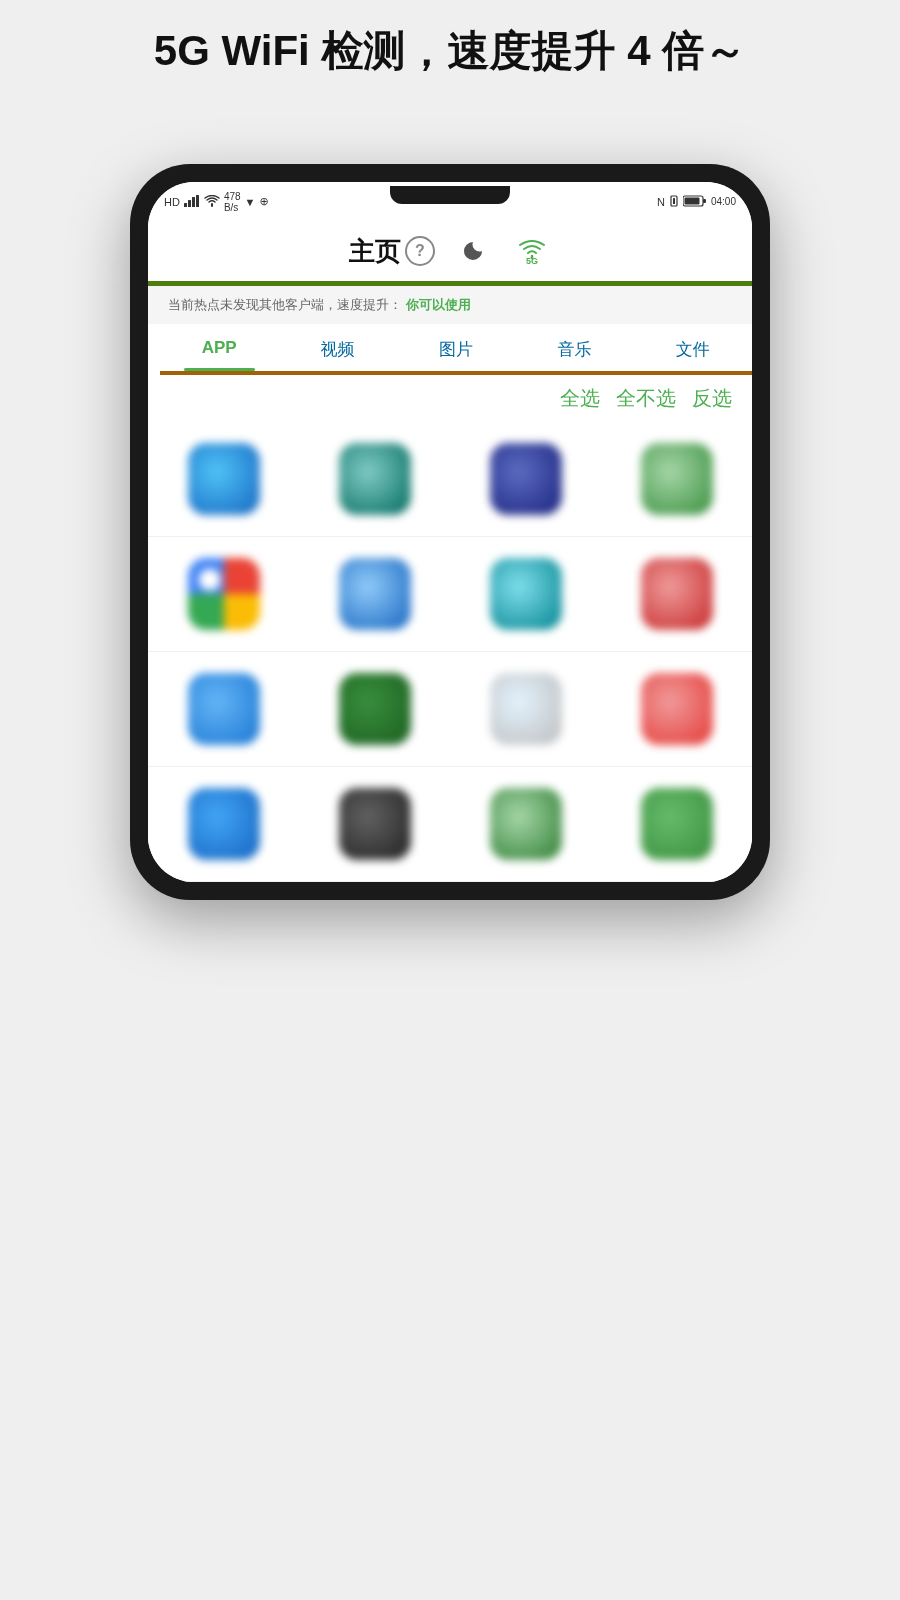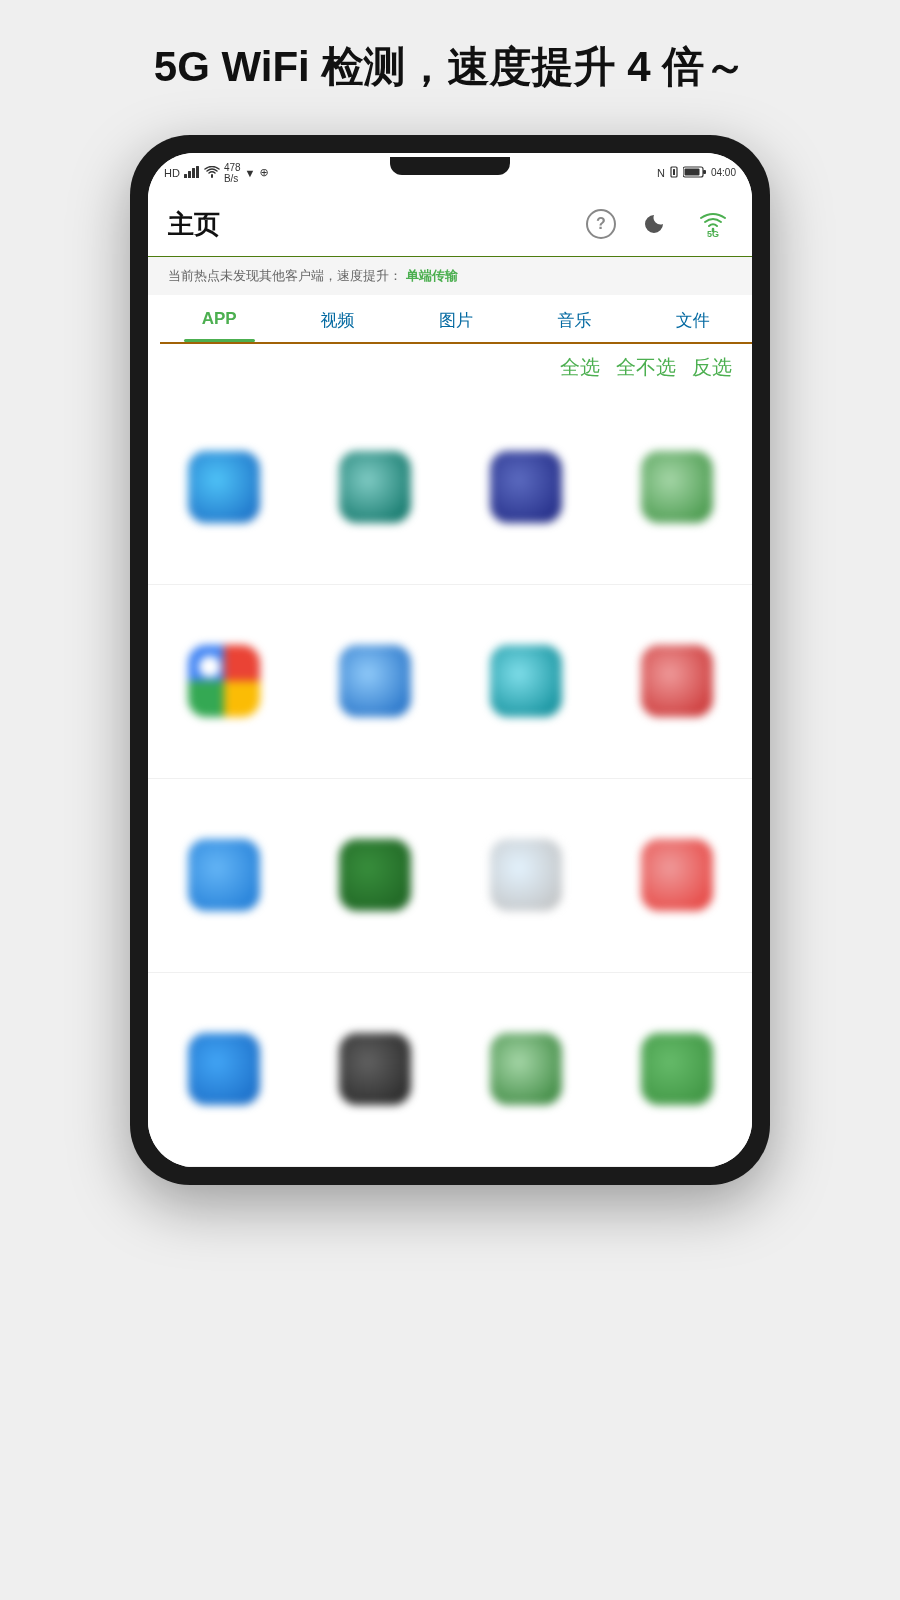--- a/index.html
+++ b/index.html
@@ -12,21 +12,22 @@
       position: relative;
     }
 
     .page-wrapper {
       width: 900px;
       height: 1600px;
       background: #efefef;
       display: flex;
       flex-direction: column;
       align-items: center;
-      padding-top: 40px;
+      padding-top: 24px;
+      gap: 45px;
     }
 
     .headline {
       font-size: 42px;
       font-weight: 800;
       color: #111;
       text-align: center;
       line-height: 1.3;
       margin-bottom: 40px;
       padding: 0 60px;
@@ -37,21 +38,21 @@
       color: #333;
       text-align: center;
       line-height: 1.7;
       padding: 0 60px;
       margin-bottom: 50px;
     }
 
     
     .phone-mockup {
       width: 640px;
-      height: 1050px;
+      height: 736px;
       background: #1a1a1a;
       border-radius: 60px;
       padding: 18px;
       box-shadow: 0 20px 60px rgba(0,0,0,0.35);
       position: relative;
       flex-shrink: 0;
     }
 
     .phone-inner {
       width: 100%;
@@ -102,23 +103,23 @@
       border-radius: 0 0 12px 12px;
       z-index: 10;
     }
 
     
     .app-header {
       background: #fff;
       height: 64px;
       display: flex;
       align-items: center;
-      justify-content: space-between;
+      justify-content: center;
       padding: 0 20px;
-      border-bottom: 1px solid #4d7c0f;
+      border-bottom: 5px solid #4d7c0f;
       flex-shrink: 0;
     }
 
     .app-title {
       font-size: 26px;
       font-weight: 600;
       color: #111;
     }
 
     .header-icons {
@@ -150,21 +151,21 @@
     .notice-link {
       color: #4CAF50;
       font-weight: 600;
       margin-left: 4px;
     }
 
     
     .tab-bar {
       display: flex;
       background: #fff;
-      border-bottom: 2px solid #a16207;
+      border-bottom: 4px solid #a16207;
       flex-shrink: 0;
       margin-left: 12px;
     }
 
     .tab-item {
       flex: 1;
       text-align: center;
       padding: 14px 0 10px;
       font-size: 17px;
       color: #0369a1;
@@ -338,21 +339,21 @@
               <path d="M9 11 Q17 5 25 11" stroke="#4CAF50" stroke-width="2" fill="none" stroke-linecap="round"></path>
               <path d="M5 7 Q17 -1 29 7" stroke="#4CAF50" stroke-width="2" fill="none" stroke-linecap="round"></path>
               <text x="17" y="26" text-anchor="middle" font-size="9" fill="#4CAF50" font-weight="700">5G</text>
             </svg>
           </div>
         </div>
       </div>
 
       <div class="notice-bar">
         <span>当前热点未发现其他客户端，速度提升：</span>
-        <span class="notice-link">单端传输</span>
+        <span class="notice-link">你可以使用</span>
       </div>
 
       <div class="tab-bar">
         <div class="tab-item active">APP</div>
         <div class="tab-item">视频</div>
         <div class="tab-item">图片</div>
         <div class="tab-item">音乐</div>
         <div class="tab-item">文件</div>
       </div>
 

